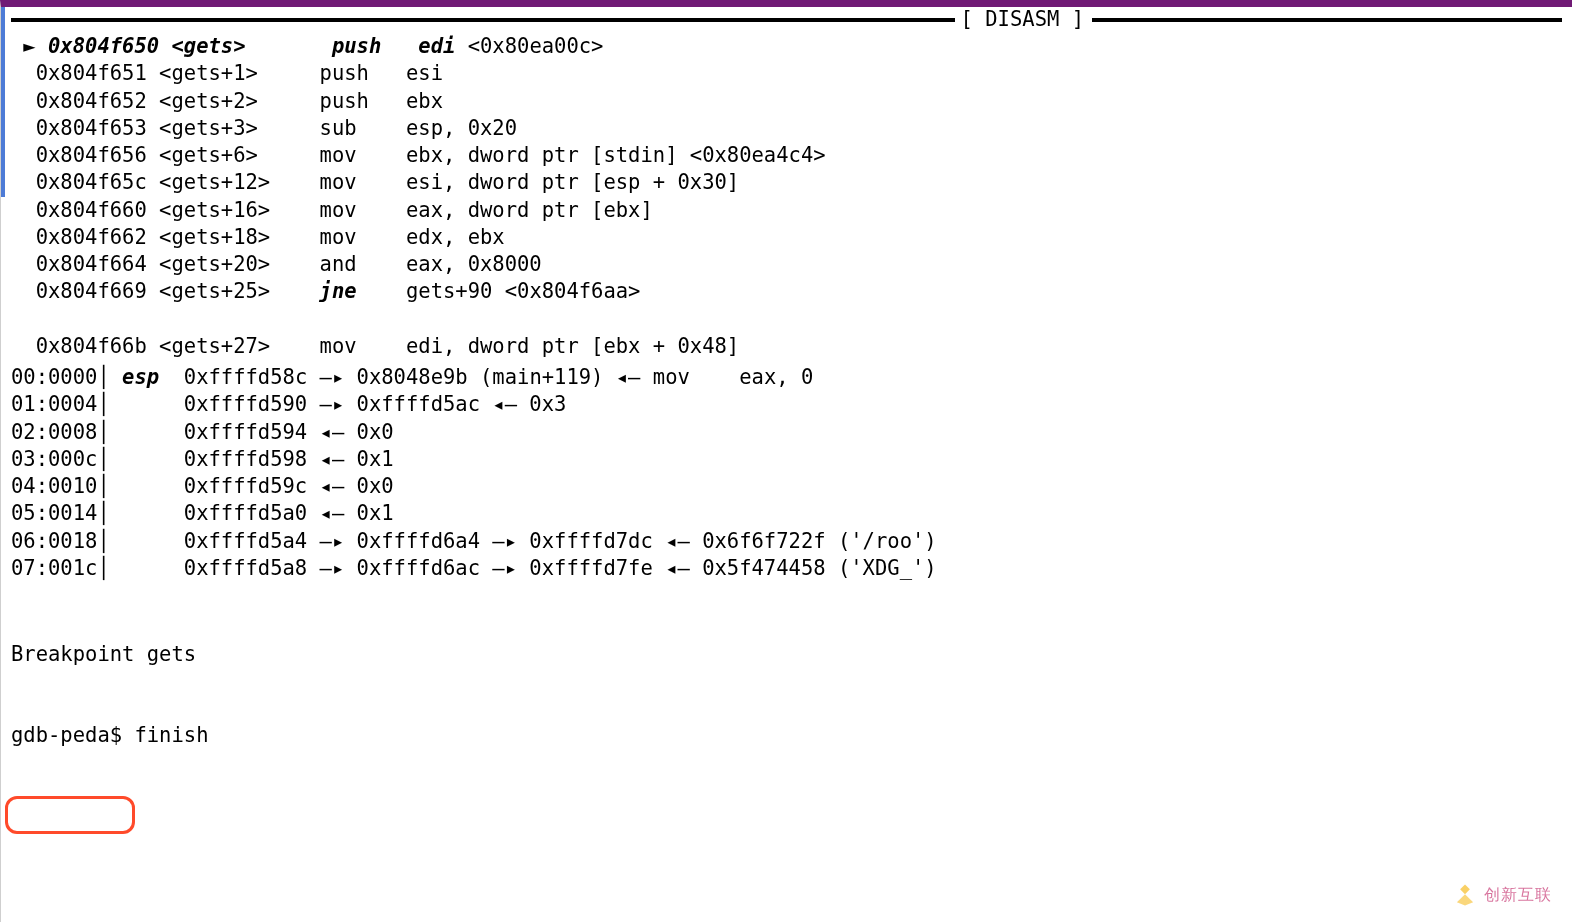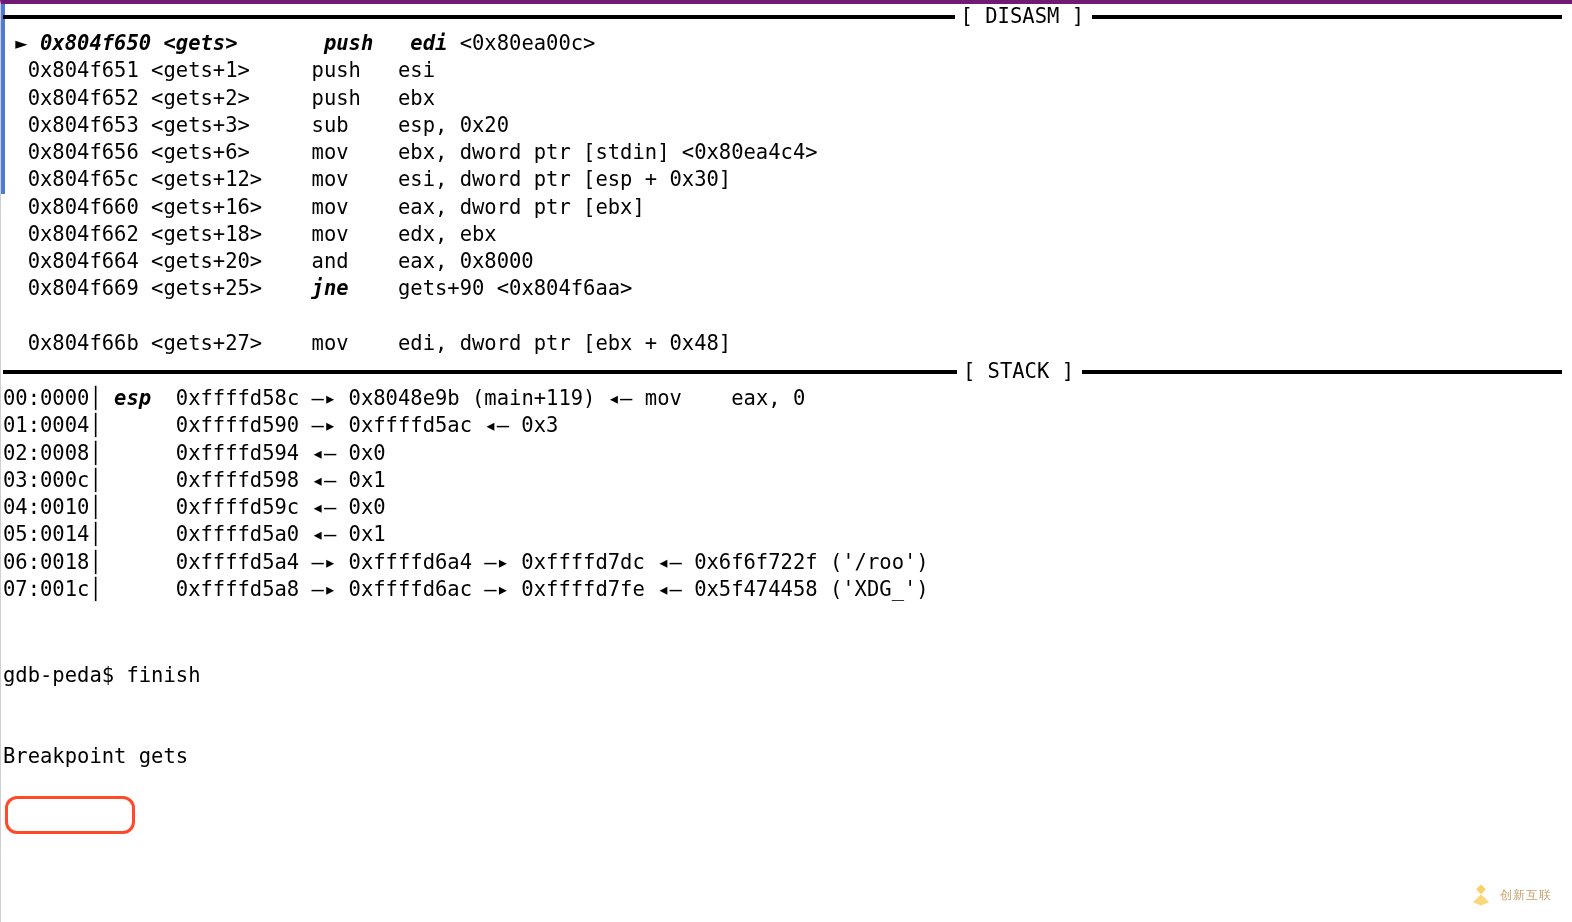--- a/index.html
+++ b/index.html
@@ -9,23 +9,23 @@
     background: #ffffff;
     font-family: "Menlo", "Monaco", "Consolas", monospace;
     font-size: 20.5px;
     color: #000;
     overflow: hidden;
   }
   .viewport {
     position: relative;
     width: 100%;
     height: 100%;
-    padding: 0 10px 0 2px;
+    padding: 0 10px 0 10px;
     border-left: 1px solid #cfcfcf;
-    border-top: 4px solid #701a75;
+    border-top: 7px solid #701a75;
   }
   .section-header {
     position: relative;
     width: 100%;
     display: flex;
     align-items: center;
     height: 24px;
   }
   .section-header .line {
     flex: 1;
@@ -68,21 +68,21 @@
     right: 20px;
     bottom: 14px;
     height: 26px;
     display: flex;
     align-items: center;
     gap: 6px;
     opacity: 0.6;
     font-family: Arial, sans-serif;
   }
   .watermark svg { height: 26px; width: 26px; }
-  .watermark .txt { font-size: 12px; color: #a16207; letter-spacing: 1px; }
+  .watermark .txt { font-size: 16px; color: #be185d; letter-spacing: 1px; }
   .left-blue {
     position: absolute;
     left: 0; top: 0; width: 4px; height: 190px;
     background: #4d7bd6;
   }
 </style>
 </head>
 <body>
 
 <div class="viewport">
@@ -101,41 +101,36 @@
   0x804f656 &lt;gets+6&gt;     mov    ebx, dword ptr [stdin] &lt;0x80ea4c4&gt;
   0x804f65c &lt;gets+12&gt;    mov    esi, dword ptr [esp + 0x30]
   0x804f660 &lt;gets+16&gt;    mov    eax, dword ptr [ebx]
   0x804f662 &lt;gets+18&gt;    mov    edx, ebx
   0x804f664 &lt;gets+20&gt;    and    eax, 0x8000
   0x804f669 &lt;gets+25&gt;    <span class="bold">jne</span>    gets+90 &lt;0x804f6aa&gt;
 
   0x804f66b &lt;gets+27&gt;    mov    edi, dword ptr [ebx + 0x48]
 </pre>
 
-  <div class="section-header">
-    <div class="line left"></div>
-    <div class="label">[ STACK ]</div>
-    <div class="line" style="flex:0 0 480px"></div>
-  </div>
 
   <pre class="block" id="stack-block">00:0000│ <span class="bold">esp</span>  0xffffd58c —▸ 0x8048e9b (main+119) ◂— mov    eax, 0
 01:0004│      0xffffd590 —▸ 0xffffd5ac ◂— 0x3
 02:0008│      0xffffd594 ◂— 0x0
 03:000c│      0xffffd598 ◂— 0x1
 04:0010│      0xffffd59c ◂— 0x0
 05:0014│      0xffffd5a0 ◂— 0x1
 06:0018│      0xffffd5a4 —▸ 0xffffd6a4 —▸ 0xffffd7dc ◂— 0x6f6f722f ('/roo')
 07:001c│      0xffffd5a8 —▸ 0xffffd6ac —▸ 0xffffd7fe ◂— 0x5f474458 ('XDG_')
 </pre>
 
 
 
   <div class="bottom-area">
+    <div>Breakpoint gets</div>
     <div><span>gdb-peda$ </span><span>finish</span></div>
-    <div>Breakpoint gets</div>
     
     
   </div>
 
   <div class="hl-box"></div>
 
   <div class="watermark">
     <svg viewBox="0 0 32 32">
       <path d="M16 3 L22 9 L16 15 L10 9 Z" fill="#f6b100"></path>
       <path d="M16 15 L26 25 L16 29 L6 25 Z" fill="#f6b100" opacity="0.85"></path>

